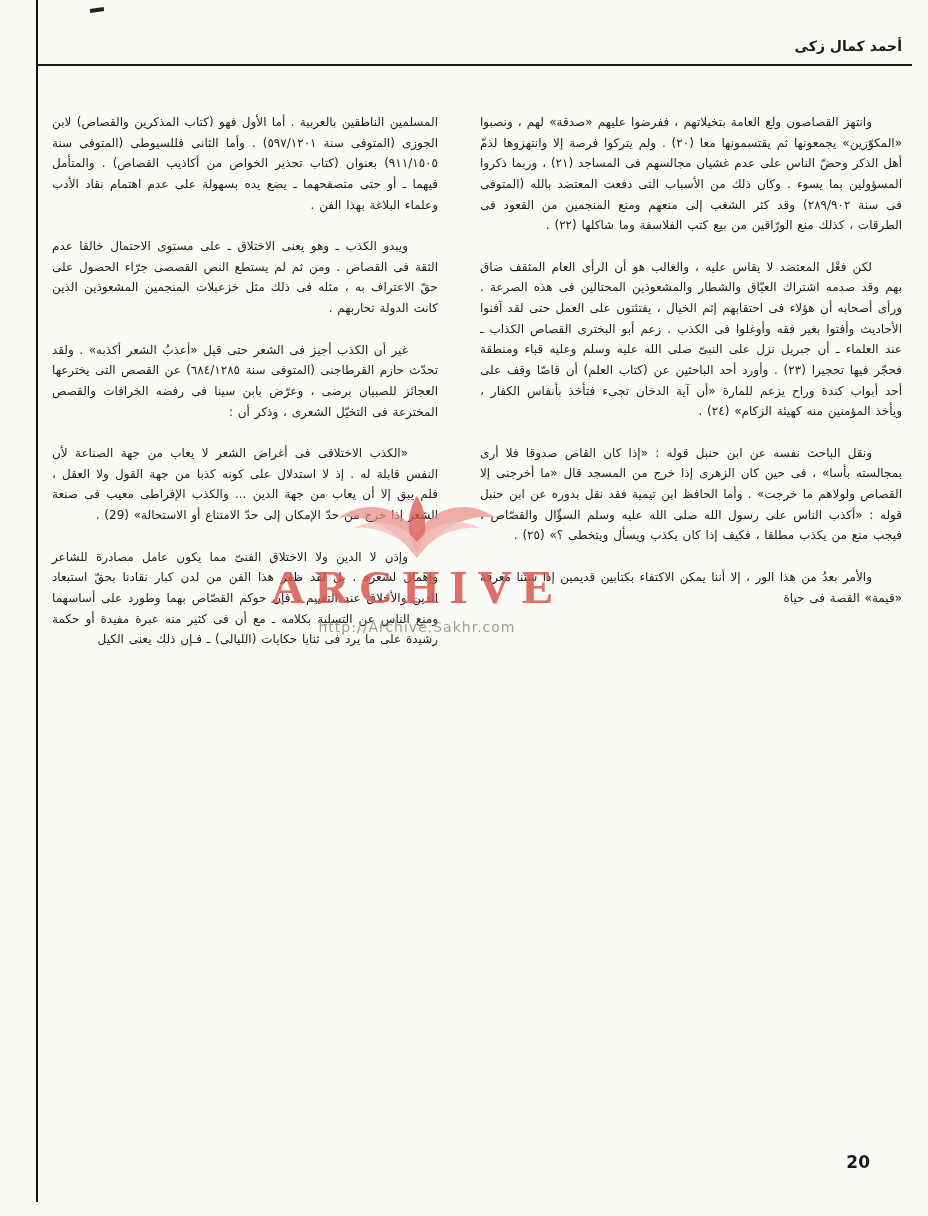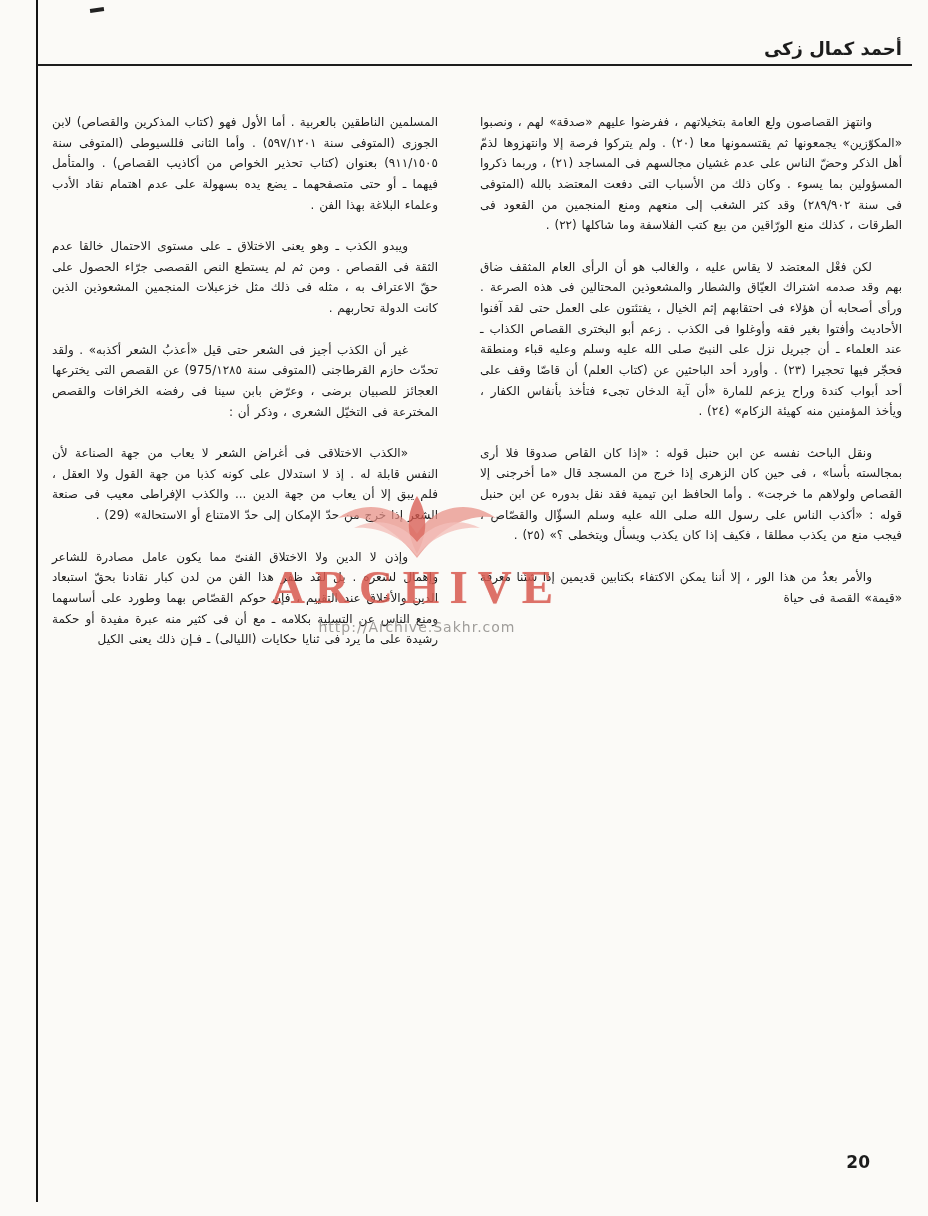--- a/index.html
+++ b/index.html
@@ -36,21 +36,21 @@
     transform: rotate(-8deg);
   }
   
   .header {
     position: absolute;
     top: 38px;
     left: 50px;
     right: 26px;
     direction: rtl;
     text-align: right;
-    font-size: 18px;
+    font-size: 14px;
     font-weight: bold;
     letter-spacing: 0.5px;
   }
   .header-rule {
     position: absolute;
     top: 64px;
     left: 37px;
     right: 16px;
     height: 2px;
     background: #1d1d1d;
@@ -135,21 +135,21 @@
   <div class="columns">
     <div class="column column-right">
         <p class="para">وانتهز القصاصون ولع العامة بتخيلاتهم ، ففرضوا عليهم «صدقة» لهم ، ونصبوا «المكوّزين» يجمعونها ثم يقتسمونها معا (٢٠) . ولم يتركوا فرصة إلا وانتهزوها لذمّ أهل الذكر وحضّ الناس على عدم غشيان مجالسهم فى المساجد (٢١) ، وربما ذكروا المسؤولين بما يسوء . وكان ذلك من الأسباب التى دفعت المعتضد بالله (المتوفى فى سنة ٢٨٩/٩٠٢) وقد كثر الشغب إلى منعهم ومنع المنجمين من القعود فى الطرقات ، كذلك منع الورّاقين من بيع كتب الفلاسفة وما شاكلها (٢٢) .</p>
         <p class="para">لكن فعْل المعتضد لا يقاس عليه ، والغالب هو أن الرأى العام المثقف ضاق بهم وقد صدمه اشتراك العيّاق والشطار والمشعوذين المحتالين فى هذه الصرعة . ورأى أصحابه أن هؤلاء فى احتقابهم إثم الخيال ، يفتئتون على العمل حتى لقد آفنوا الأحاديث وأفتوا بغير فقه وأوغلوا فى الكذب . زعم أبو البخترى القصاص الكذاب ـ عند العلماء ـ أن جبريل نزل على النبىّ صلى الله عليه وسلم وعليه قباء ومنطقة فحجّر فيها تحجيرا (٢٣) . وأورد أحد الباحثين عن (كتاب العلم) أن قاصّا وقف على أحد أبواب كندة وراح يزعم للمارة «أن آية الدخان تجىء فتأخذ بأنفاس الكفار ، ويأخذ المؤمنين منه كهيئة الزكام» (٢٤) .</p>
         <p class="para">ونقل الباحث نفسه عن ابن حنبل قوله : «إذا كان القاص صدوقا فلا أرى بمجالسته بأسا» ، فى حين كان الزهرى إذا خرج من المسجد قال «ما أخرجنى إلا القصاص ولولاهم ما خرجت» . وأما الحافظ ابن تيمية فقد نقل بدوره عن ابن حنبل قوله : «أكذب الناس على رسول الله صلى الله عليه وسلم السؤّال والقصّاص ، فيجب منع من يكذب مطلقا ، فكيف إذا كان يكذب ويسأل ويتخطى ؟» (٢٥) .</p>
         <p class="para">والأمر بعدُ من هذا الور ، إلا أننا يمكن الاكتفاء بكتابين قديمين إذا شئنا معرفة «قيمة» القصة فى حياة</p>
       </div>
     <div class="column column-left">
         <p class="para no-indent">المسلمين الناطقين بالعربية . أما الأول فهو (كتاب المذكرين والقصاص) لابن الجوزى (المتوفى سنة ٥٩٧/١٢٠١) . وأما الثانى فللسيوطى (المتوفى سنة ٩١١/١٥٠٥) بعنوان (كتاب تحذير الخواص من أكاذيب القصاص) . والمتأمل فيهما ـ أو حتى متصفحهما ـ يضع يده بسهولة على عدم اهتمام نقاد الأدب وعلماء البلاغة بهذا الفن .</p>
         <p class="para">ويبدو الكذب ـ وهو يعنى الاختلاق ـ على مستوى الاحتمال خالقا عدم الثقة فى القصاص . ومن ثم لم يستطع النص القصصى جرّاء الحصول على حقّ الاعتراف به ، مثله فى ذلك مثل خزعبلات المنجمين المشعوذين الذين كانت الدولة تحاربهم .</p>
-        <p class="para">غير أن الكذب أجيز فى الشعر حتى قيل «أعذبُ الشعر أكذبه» . ولقد تحدّث حازم القرطاجنى (المتوفى سنة 975/١٢٨٥) عن القصص التى يخترعها العجائز للصبيان برضى ، وعرّض بابن سينا فى رفضه الخرافات والقصص المخترعة فى التخيّل الشعرى ، وذكر أن :</p>
+        <p class="para">غير أن الكذب أجيز فى الشعر حتى قيل «أعذبُ الشعر أكذبه» . ولقد تحدّث حازم القرطاجنى (المتوفى سنة ٦٨٤/١٢٨٥) عن القصص التى يخترعها العجائز للصبيان برضى ، وعرّض بابن سينا فى رفضه الخرافات والقصص المخترعة فى التخيّل الشعرى ، وذكر أن :</p>
         <p class="para">«الكذب الاختلاقى فى أغراض الشعر لا يعاب من جهة الصناعة لأن النفس قابلة له . إذ لا استدلال على كونه كذبا من جهة القول ولا العقل ، فلم يبق إلا أن يعاب من جهة الدين ... والكذب الإفراطى معيب فى صنعة الشعر إذا خرج من حدّ الإمكان إلى حدّ الامتناع أو الاستحالة» (29) .</p>
         <p class="para">وإذن لا الدين ولا الاختلاق الفنىّ مما يكون عامل مصادرة للشاعر وإهمال لشعره . بل لقد ظفر هذا الفن من لدن كبار نقادنا بحقّ استبعاد الدين والأخلاق عند التقييم ، فإن حوكم القصّاص بهما وطورد على أساسهما ومنع الناس عن التسلية بكلامه ـ مع أن فى كثير منه عبرة مفيدة أو حكمة رشيدة على ما يرد فى ثنايا حكايات (الليالى) ـ فـإن ذلك يعنى الكيل</p>
       </div>
   </div>
 
   <div class="watermark">
     <svg class="watermark-logo" width="170" height="70" viewBox="0 0 170 70" aria-hidden="true">
       <path d="M85 66 C62 34 30 20 6 26 C34 6 68 14 85 42 C102 14 136 6 164 26 C140 20 108 34 85 66 Z" fill="#e78f86" opacity="0.85"></path>
       <path d="M85 62 C73 40 75 20 85 4 C95 20 97 40 85 62 Z" fill="#d85a50" opacity="0.9"></path>
       <path d="M85 64 C70 44 44 34 22 36 C44 24 72 32 85 50 C98 32 126 24 148 36 C126 34 100 44 85 64 Z" fill="#f2b7b0" opacity="0.8"></path>

